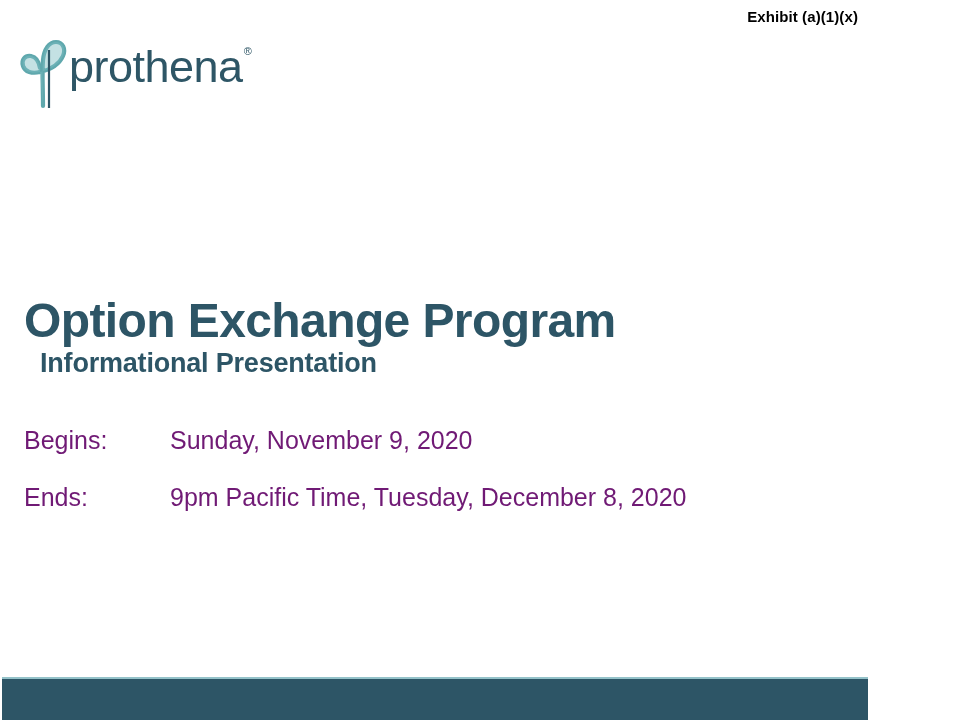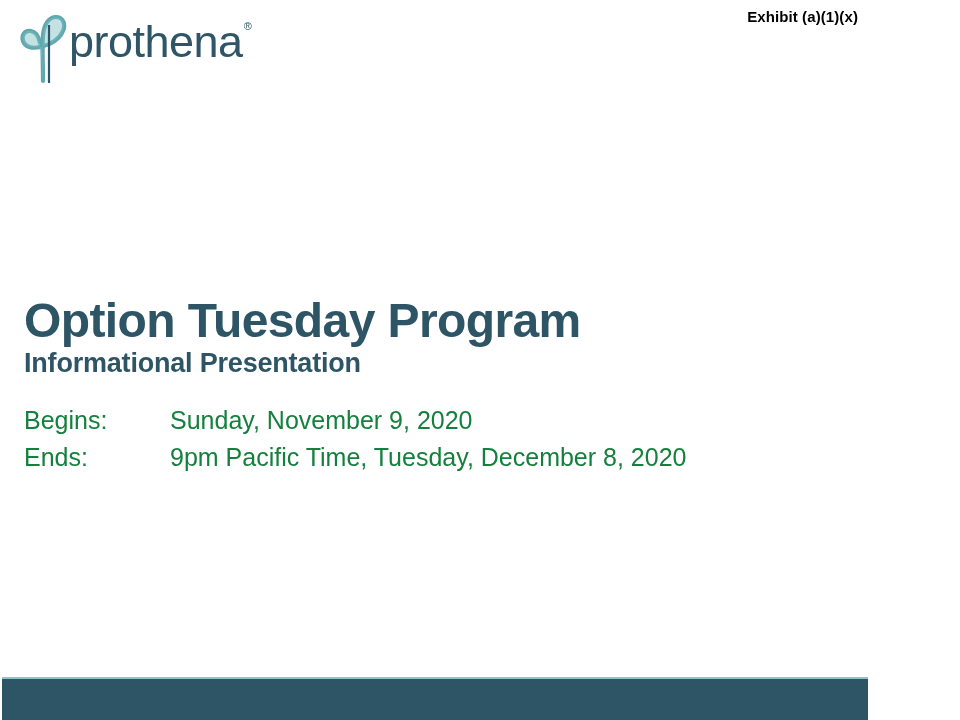--- a/index.html
+++ b/index.html
@@ -27,21 +27,21 @@
     font-weight: bold;
     color: #000000;
     letter-spacing: 0.1px;
     white-space: nowrap;
   }
 
   
   #logo {
     position: absolute;
     left: 13px;
-    top: 11px;
+    top: 36px;
     width: 230px;
     height: 76px;
   }
   #logo-mark {
     position: absolute;
     left: 0;
     top: 0;
     width: 62px;
     height: 76px;
   }
@@ -80,38 +80,39 @@
     letter-spacing: -0.6px;
     margin: 0;
     white-space: nowrap;
   }
   #slide-subtitle {
     font-size: 27px;
     font-weight: bold;
     color: #2d5566;
     line-height: 1.1;
     letter-spacing: -0.2px;
-    margin: 2px 0 0 0;
+    margin: 2px 0 0 16px;
     white-space: nowrap;
   }
 
   
   #date-block {
     position: absolute;
     left: 24px;
     top: 402px;
     width: 900px;
   }
   .date-row {
     display: flex;
     align-items: baseline;
     font-size: 25px;
-    color: #15803d;
+    color: #701a75;
     line-height: 1.48;
     white-space: nowrap;
+    margin-top: 20px;
   }
   .date-label {
     width: 146px;
     flex: 0 0 146px;
   }
   .date-value {
     flex: 1 1 auto;
   }
 
   
@@ -142,21 +143,21 @@
         </g>
         <path d="M30 70 C30 52 29 36 30 24 C31 13 36 6 43 6 C50 6 53 13 50 20 C46 29 36 34 27 36" fill="#7dbcc0" fill-opacity="0.45" stroke="none"></path>
         <path d="M27 36 C19 38 12 36 10 30 C8 24 12 19 18 20 C23 21 26 26 27 32" fill="#7dbcc0" fill-opacity="0.45" stroke="none"></path>
         <path d="M36 14 L36 72" stroke="#2e5666" stroke-width="2.2" fill="none"></path>
       </svg>
     </div>
     <div id="logo-wordmark"><span>prothena</span><span id="logo-reg">®</span></div>
   </div>
 
   <div id="title-block">
-    <h1 id="slide-title">Option Tuesday Program</h1>
+    <h1 id="slide-title">Option Exchange Program</h1>
     <h2 id="slide-subtitle">Informational Presentation</h2>
   </div>
 
   <div id="date-block">
     <div class="date-row">
       <span class="date-label">Begins:</span>
       <span class="date-value">Sunday, November 9, 2020</span>
     </div>
     <div class="date-row">
       <span class="date-label">Ends:</span>

